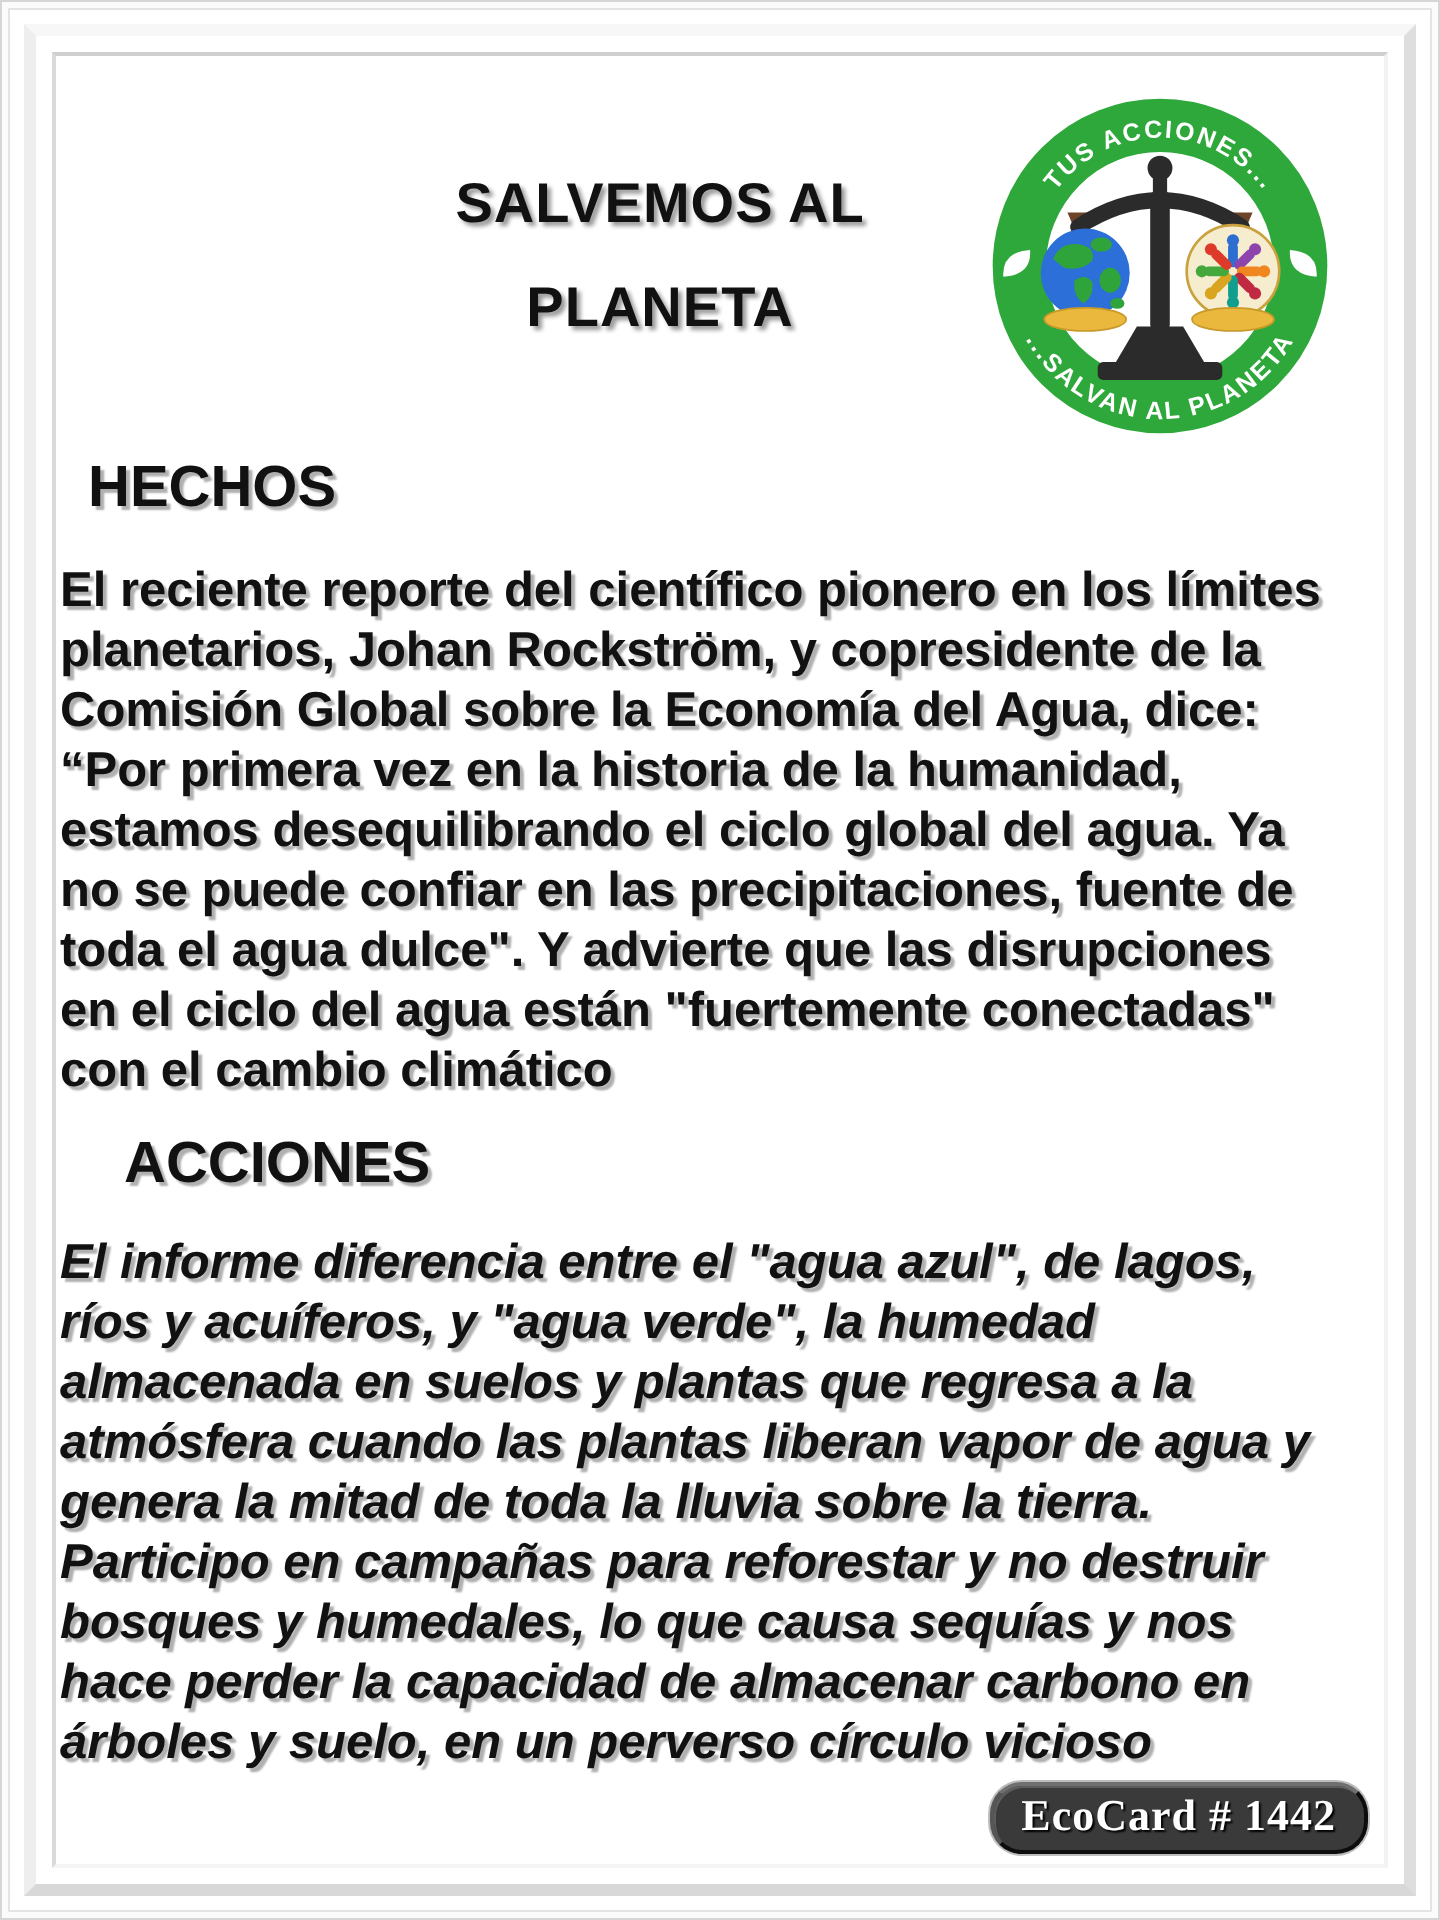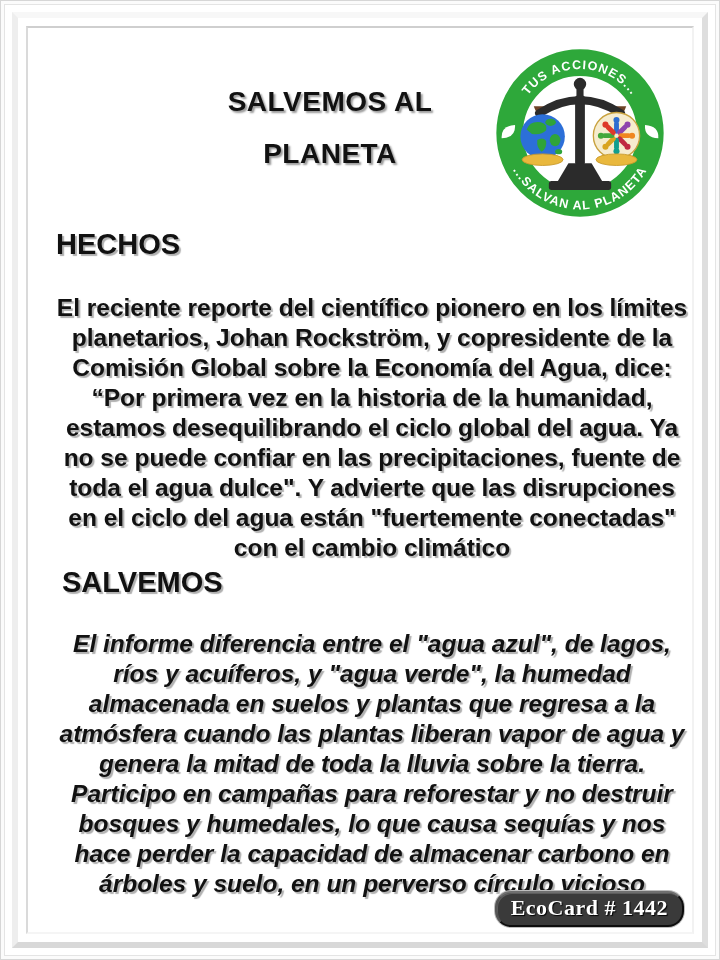--- a/index.html
+++ b/index.html
@@ -18,24 +18,24 @@
   .shadowed{text-shadow:2px 2px 1px #b0b0b0;}
   .title{
     position:absolute;left:30px;top:76px;width:600px;margin:0;
     text-align:center;font-size:28px;font-weight:bold;color:#111111;
     line-height:52px;white-space:pre-line;letter-spacing:0.5px;
     text-shadow:2px 2px 2px #9a9a9a;
   }
   .heading{
     position:absolute;margin:0;font-size:29px;font-weight:bold;color:#111111;
   }
-  #hechos-heading{left:56px;top:228px;}
+  #hechos-heading{left:44px;top:228px;}
   #acciones-heading{left:62px;top:566px;}
   .body-text{
-    position:absolute;left:30px;width:660px;margin:12px;text-align:center;
+    position:absolute;left:30px;width:660px;margin:0;
     font-size:24.5px;font-weight:bold;color:#111111;line-height:30px;
     white-space:pre-line;
   }
   #hechos-body{top:281px;}
   #acciones-body{top:617px;font-style:italic;}
   
   .logo{position:absolute;left:488px;top:44px;width:184px;height:178px;}
   .ring-text{fill:#ffffff;font-weight:bold;font-size:14px;letter-spacing:1.3px;
     font-family:"Liberation Sans",sans-serif;}
   
@@ -126,21 +126,21 @@
 <p class="body-text shadowed" id="hechos-body">El reciente reporte del científico pionero en los límites
 planetarios, Johan Rockström, y copresidente de la
 Comisión Global sobre la Economía del Agua, dice:
 “Por primera vez en la historia de la humanidad,
 estamos desequilibrando el ciclo global del agua. Ya
 no se puede confiar en las precipitaciones, fuente de
 toda el agua dulce". Y advierte que las disrupciones
 en el ciclo del agua están "fuertemente conectadas"
 con el cambio climático</p>
 
-<h2 class="heading shadowed" id="acciones-heading">SALVEMOS</h2>
+<h2 class="heading shadowed" id="acciones-heading">ACCIONES</h2>
 <p class="body-text shadowed" id="acciones-body">El informe diferencia entre el "agua azul", de lagos,
 ríos y acuíferos, y "agua verde", la humedad
 almacenada en suelos y plantas que regresa a la
 atmósfera cuando las plantas liberan vapor de agua y
 genera la mitad de toda la lluvia sobre la tierra.
 Participo en campañas para reforestar y no destruir
 bosques y humedales, lo que causa sequías y nos
 hace perder la capacidad de almacenar carbono en
 árboles y suelo, en un perverso círculo vicioso</p>
 

